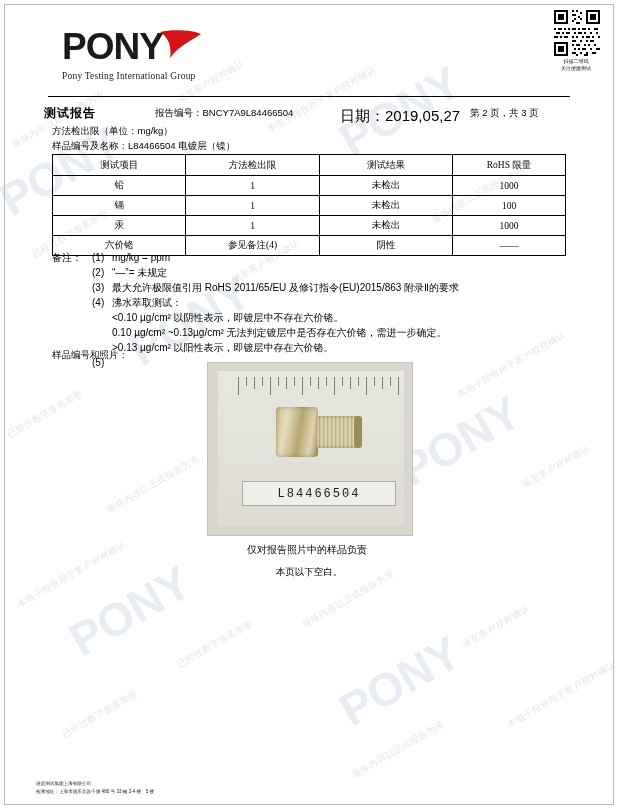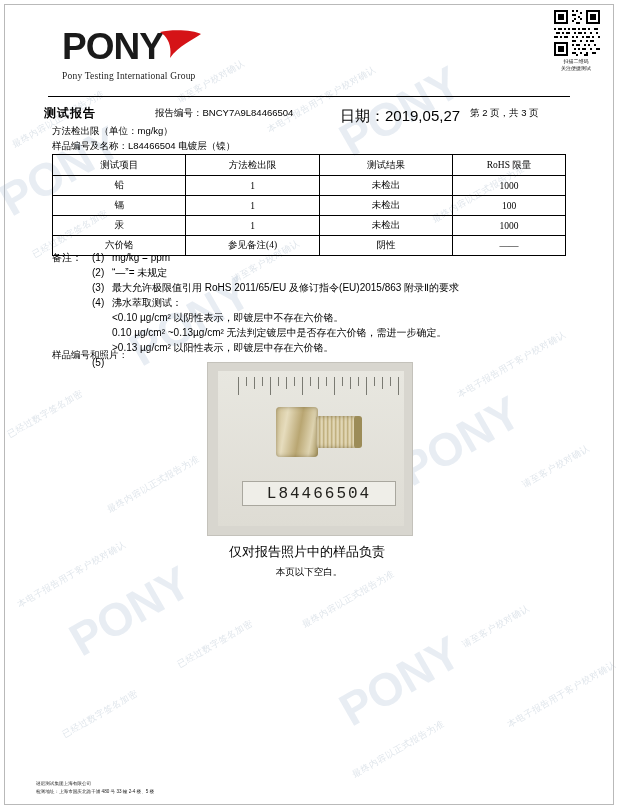--- a/index.html
+++ b/index.html
@@ -253,33 +253,33 @@
   }
   .sn-plate {
     position: absolute;
     left: 24px;
     top: 110px;
     width: 152px;
     height: 23px;
     background: #efeee8;
     border: 1px solid #a9a79e;
     font-family: "Liberation Mono", monospace;
-    font-size: 16px;
+    font-size: 12px;
     letter-spacing: 2px;
     display: flex;
     align-items: center;
     justify-content: center;
     color: #22211d;
   }
   .photo-caption {
     position: absolute;
     left: 0; right: 4px;
     top: 543px;
     text-align: center;
-    font-size: 13px;
+    font-size: 10px;
   }
   .blank-note {
     position: absolute;
     left: 0; right: 0;
     top: 566px;
     text-align: center;
     font-size: 9.5px;
   }
   
   .footer {

